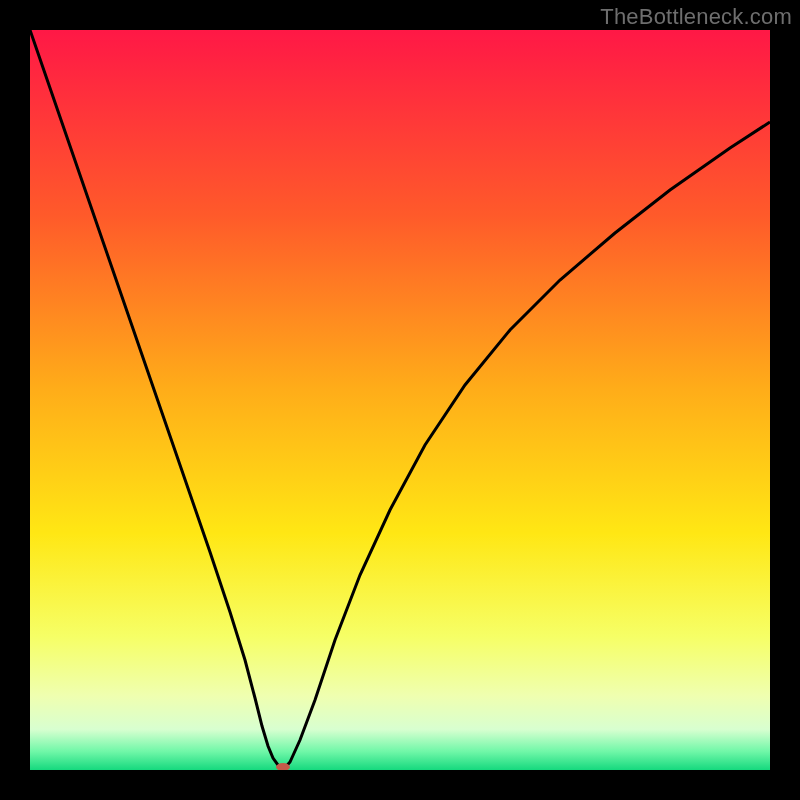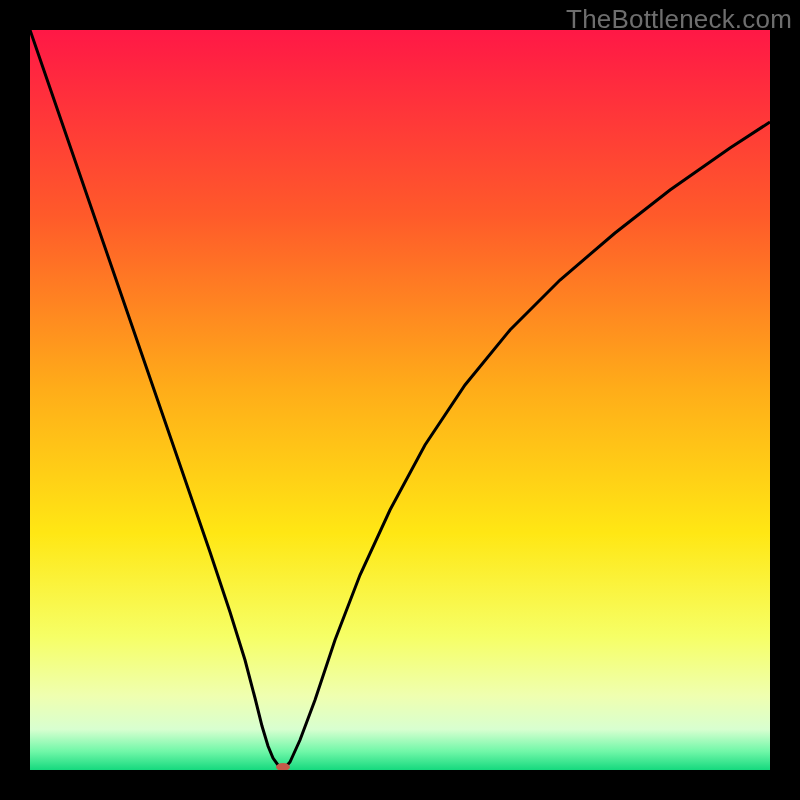--- a/index.html
+++ b/index.html
@@ -22,21 +22,21 @@
     top: 30px;
     width: 740px;
     height: 740px;
     overflow: hidden;
   }
   .watermark {
     position: absolute;
     top: 4px;
     right: 8px;
     color: #6e6e6e;
-    font-size: 26px;
+    font-size: 22px;
     font-weight: 500;
     letter-spacing: 0.2px;
     z-index: 5;
   }
   svg { display: block; }
 </style>
 </head>
 <body>
 
 <div class="frame">

